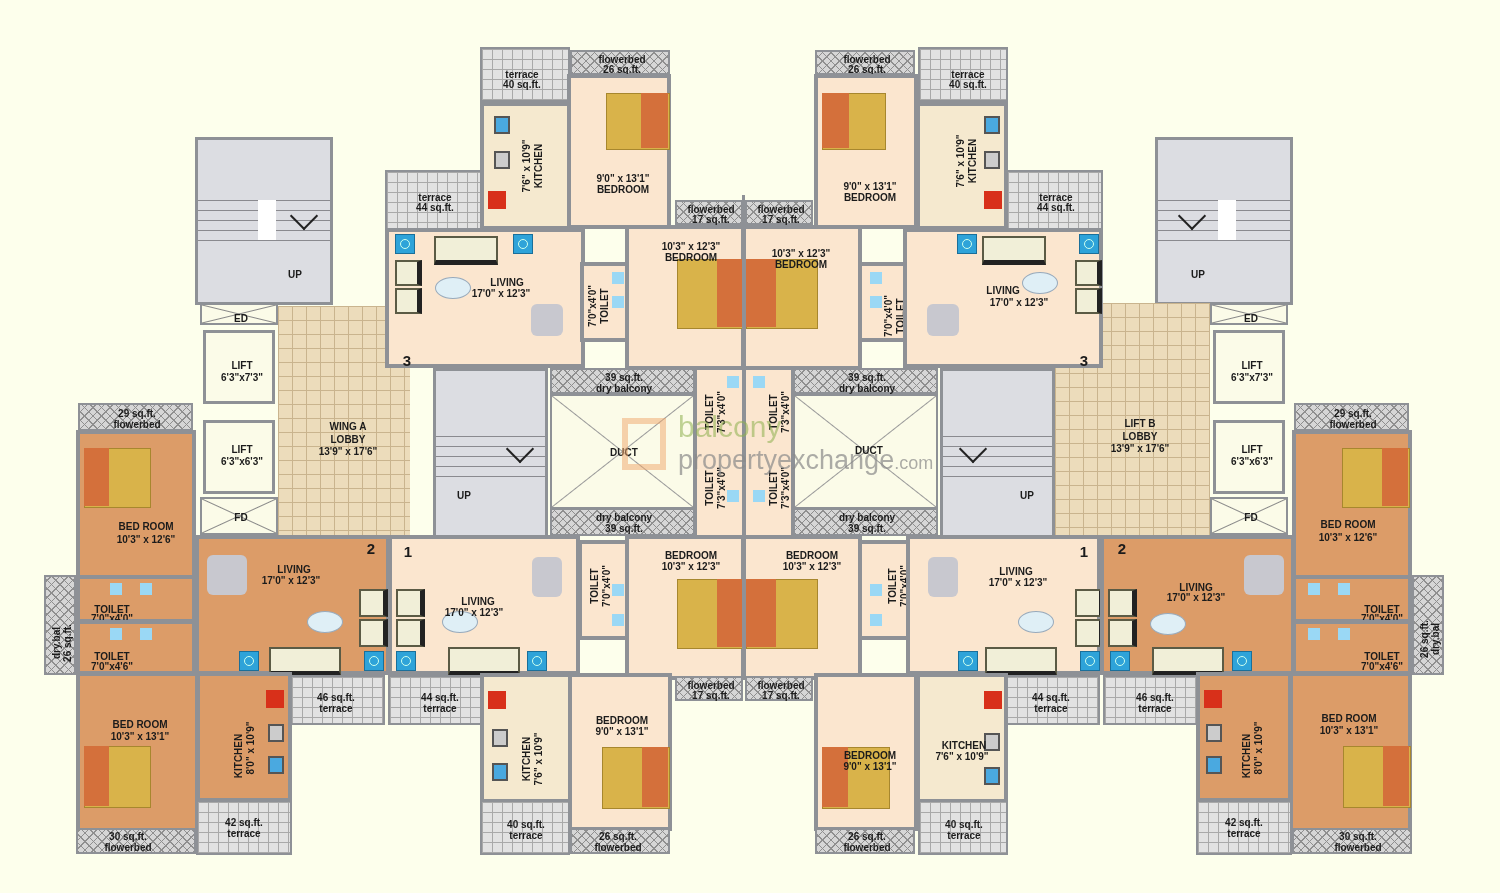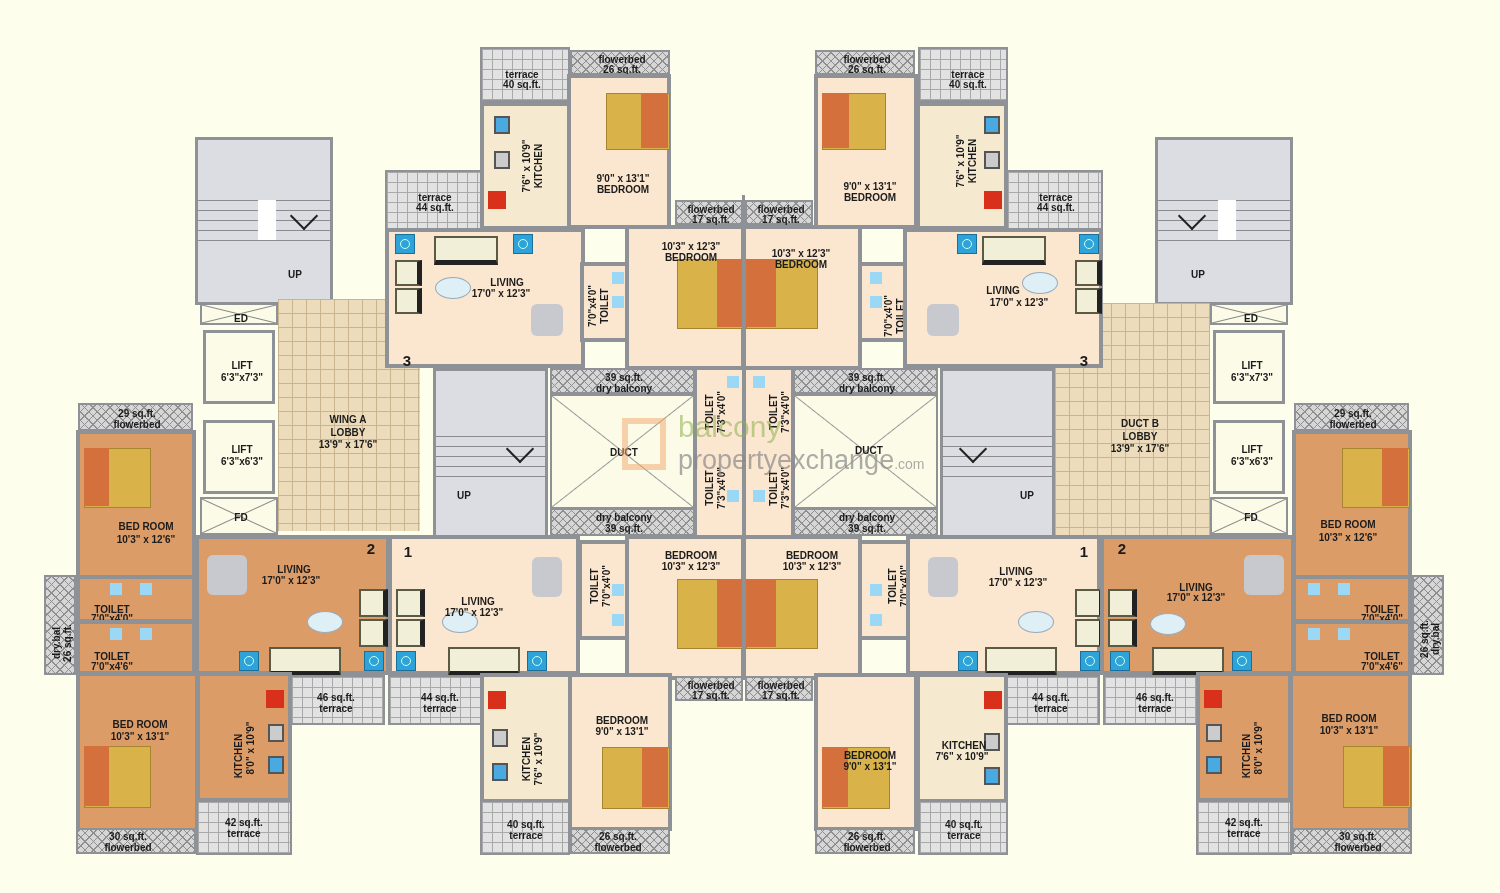--- a/index.html
+++ b/index.html
@@ -65,21 +65,21 @@
   <div class="lbl" style="left:36px;top:32px;">LIFT</div>
   <div class="lbl" style="left:36px;top:44px;">6'3"x7'3"</div>
 </div>
 <div class="abs lift" style="left:203px;top:420px;width:72px;height:74px;">
   <div class="lbl" style="left:36px;top:26px;">LIFT</div>
   <div class="lbl" style="left:36px;top:38px;">6'3"x6'3"</div>
 </div>
 <div class="abs xbox" style="left:200px;top:497px;width:78px;height:38px;">
   <div class="lbl" style="left:39px;top:18px;">FD</div>
 </div>
-<div class="abs lobby" style="left:278px;top:299px;width:142px;height:232px;">
+<div class="abs lobby" style="left:278px;top:306px;width:132px;height:232px;">
   <div class="lbl" style="left:70px;top:120px;">WING A</div>
   <div class="lbl" style="left:70px;top:133px;">LOBBY</div>
   <div class="lbl" style="left:70px;top:145px;">13'9" x 17'6"</div>
 </div>
 
 <div class="abs stair" style="left:1155px;top:137px;width:138px;height:168px;">
   <div class="stairline" style="left:0;right:0;top:60px;"></div>
   <div class="stairline" style="left:0;right:0;top:70px;"></div>
   <div class="stairline" style="left:0;right:0;top:80px;"></div>
   <div class="stairline" style="left:0;right:0;top:90px;"></div>
@@ -96,21 +96,21 @@
   <div class="lbl" style="left:36px;top:44px;">6'3"x7'3"</div>
 </div>
 <div class="abs lift" style="left:1213px;top:420px;width:72px;height:74px;">
   <div class="lbl" style="left:36px;top:26px;">LIFT</div>
   <div class="lbl" style="left:36px;top:38px;">6'3"x6'3"</div>
 </div>
 <div class="abs xbox" style="left:1210px;top:497px;width:78px;height:38px;">
   <div class="lbl" style="left:39px;top:18px;">FD</div>
 </div>
 <div class="abs lobby" style="left:1055px;top:303px;width:155px;height:232px;">
-  <div class="lbl" style="left:85px;top:120px;">DUCT B</div>
+  <div class="lbl" style="left:85px;top:120px;">LIFT B</div>
   <div class="lbl" style="left:85px;top:133px;">LOBBY</div>
   <div class="lbl" style="left:85px;top:145px;">13'9" x 17'6"</div>
 </div>
 
 <div class="abs terrace" style="left:480px;top:47px;width:90px;height:55px;">
   <div class="lbl" style="left:40px;top:25px;">terrace</div>
   <div class="lbl" style="left:40px;top:35px;">40 sq.ft.</div>
 </div>
 <div class="abs flowerbed" style="left:570px;top:50px;width:100px;height:25px;">
   <div class="lbl" style="left:50px;top:7px;">flowerbed</div>
@@ -507,15 +507,15 @@
   <div class="lbl" style="left:64px;top:6px;">30 sq.ft.</div>
   <div class="lbl" style="left:64px;top:17px;">flowerbed</div>
 </div>
 
 <div class="abs" style="left:742px;top:195px;width:3px;height:480px;background:#8e9196;"></div>
 
 <div>
   <div class="wmbox" style="left:622px;top:418px;"></div>
   <div class="watermark1" style="left:678px;top:410px;">balcony</div>
   <div class="watermark2" style="left:678px;top:445px;">
-    <span>propertyexchange</span><span style="font-size:14px;">.com</span>
+    <span>propertyexchange</span><span style="font-size:18px;">.com</span>
   </div>
 </div>
 
 </body></html>

